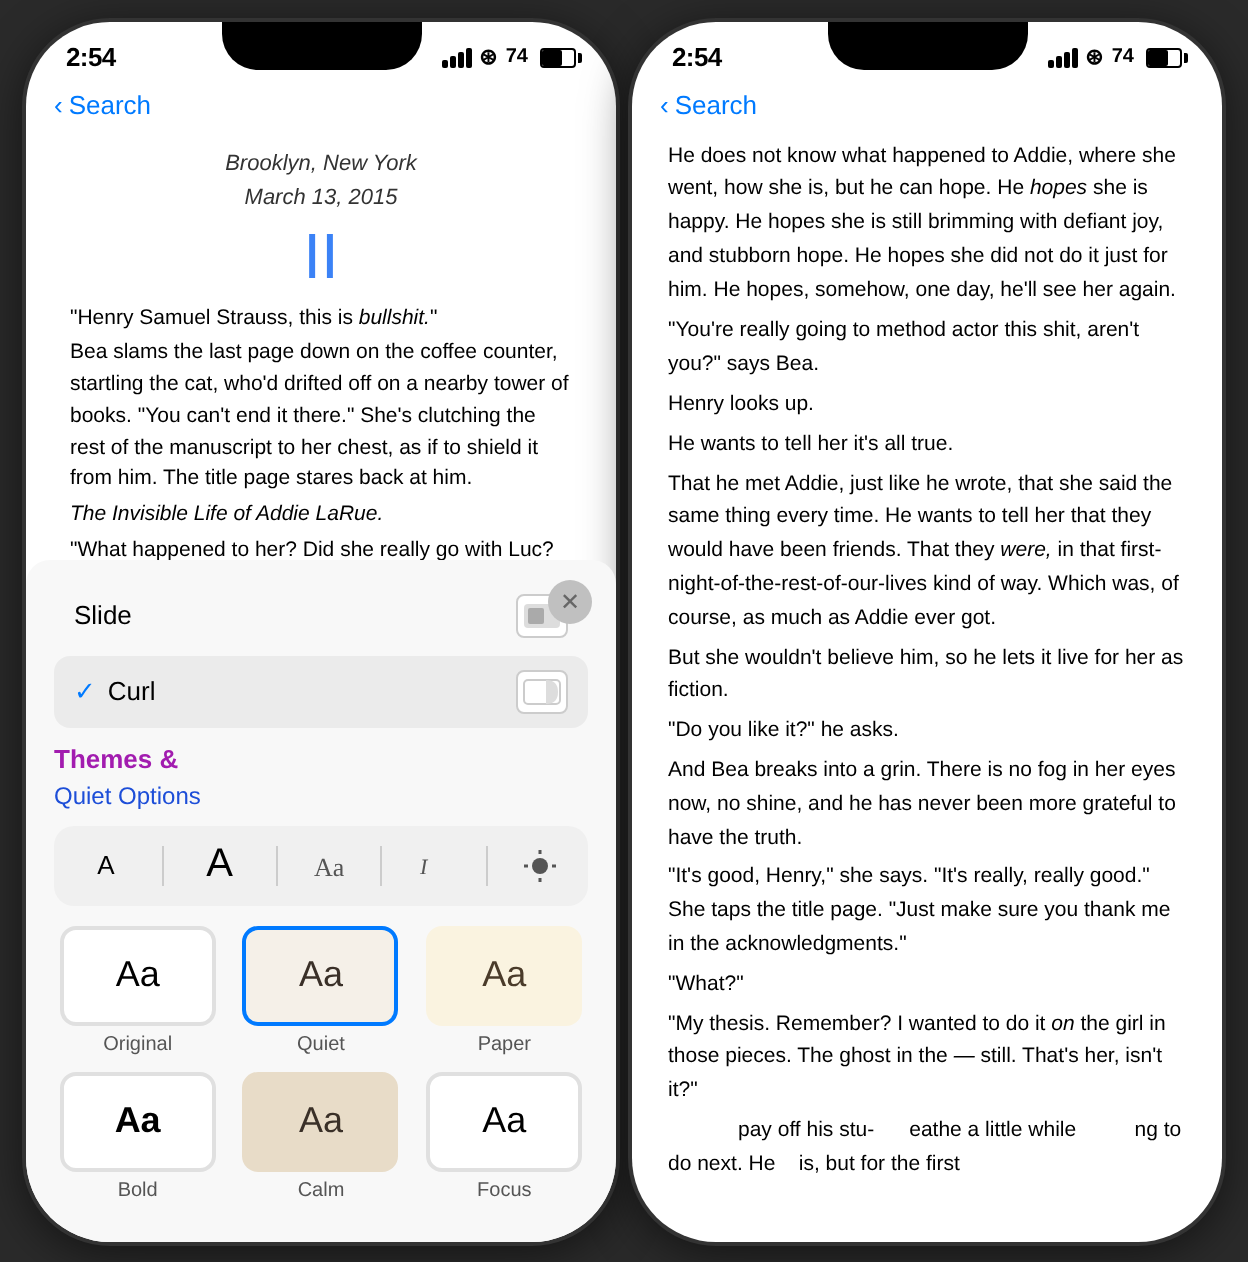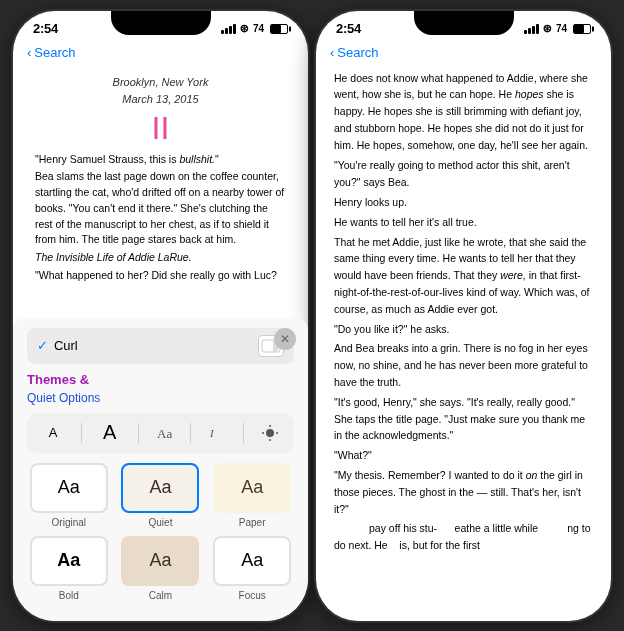--- a/index.html
+++ b/index.html
@@ -106,21 +106,21 @@
       font-style: italic;
       font-size: 11px;
       margin-bottom: 4px;
       color: #333;
     }
 
     .book-content .chapter {
       text-align: center;
       font-size: 32px;
       font-weight: 300;
-      color: #ec4899;
+      color: #3b82f6;
       margin-bottom: 8px;
       line-height: 1;
     }
 
     .book-content p {
       font-size: 10.5px;
       line-height: 1.5;
       color: #000;
       margin-bottom: 2px;
     }
@@ -397,20 +397,31 @@
 
     </div>
 
     <div class="overlay-panel">
 
       <div class="close-btn">
         <span>✕</span>
       </div>
 
       <div class="slide-options">
+        <div class="slide-option">
+          <div class="slide-option-icon">
+            <span>Slide</span>
+          </div>
+          <div class="icon-box">
+            <svg width="20" height="16" viewBox="0 0 20 16">
+                <rect x="1" y="2" width="18" height="12" rx="2" fill="#ddd"></rect>
+                <rect x="3" y="4" width="8" height="8" rx="1" fill="#aaa"></rect>
+              </svg>
+          </div>
+        </div>
         <div class="slide-option selected">
           <div class="slide-option-icon">
             <span class="check">✓</span>
             <span>Curl</span>
           </div>
           <div class="icon-box">
             <svg width="20" height="16" viewBox="0 0 20 16">
                 <rect x="1" y="2" width="18" height="12" rx="2" fill="#fff" stroke="#ccc"></rect>
                 <path d="M12 14 Q18 14 18 8 Q18 2 12 2" fill="#ddd"></path>
               </svg>
@@ -518,20 +529,21 @@
         <span>Search</span>
       </div>
     </div>
 
     <div class="book-content-right" style="padding: 4px 18px; font-size:10.5px; line-height:1.55; color:#000; height: 540px; overflow:hidden;">
       <p>He does not know what happened to Addie, where she went, how she is, but he can hope. He <em>hopes</em> she is happy. He hopes she is still brimming with defiant joy, and stubborn hope. He hopes she did not do it just for him. He hopes, somehow, one day, he'll see her again.</p>
       <p style="margin-top:4px;">"You're really going to method actor this shit, aren't you?" says Bea.</p>
       <p style="margin-top:3px;">Henry looks up.</p>
       <p style="margin-top:3px;">He wants to tell her it's all true.</p>
       <p style="margin-top:3px;">That he met Addie, just like he wrote, that she said the same thing every time. He wants to tell her that they would have been friends. That they <em>were,</em> in that first-night-of-the-rest-of-our-lives kind of way. Which was, of course, as much as Addie ever got.</p>
+      <p style="margin-top:3px;">But she wouldn't believe him, so he lets it live for her as fiction.</p>
       <p style="margin-top:3px;">"Do you like it?" he asks.</p>
       <p style="margin-top:3px;">And Bea breaks into a grin. There is no fog in her eyes now, no shine, and he has never been more grateful to have the truth.</p>
       <p style="margin-top:3px;">"It's good, Henry," she says. "It's really, really good." She taps the title page. "Just make sure you thank me in the acknowledgments."</p>
       <p style="margin-top:3px;">"What?"</p>
       <p style="margin-top:3px;">"My thesis. Remember? I wanted to do it <em>on</em> the girl in those pieces. The ghost in the <em>—</em> still. That's her, isn't it?"</p>
       <p style="margin-top:3px;">&nbsp;&nbsp;&nbsp;&nbsp;&nbsp;&nbsp;&nbsp;&nbsp;&nbsp;&nbsp;&nbsp;&nbsp;pay off his stu-&nbsp;&nbsp;&nbsp;&nbsp;&nbsp; eathe a little while &nbsp;&nbsp;&nbsp;&nbsp;&nbsp;&nbsp;&nbsp;&nbsp;&nbsp;ng to do next. He &nbsp;&nbsp;&nbsp;is, but for the first</p>
 
     </div>
   </div>
 

